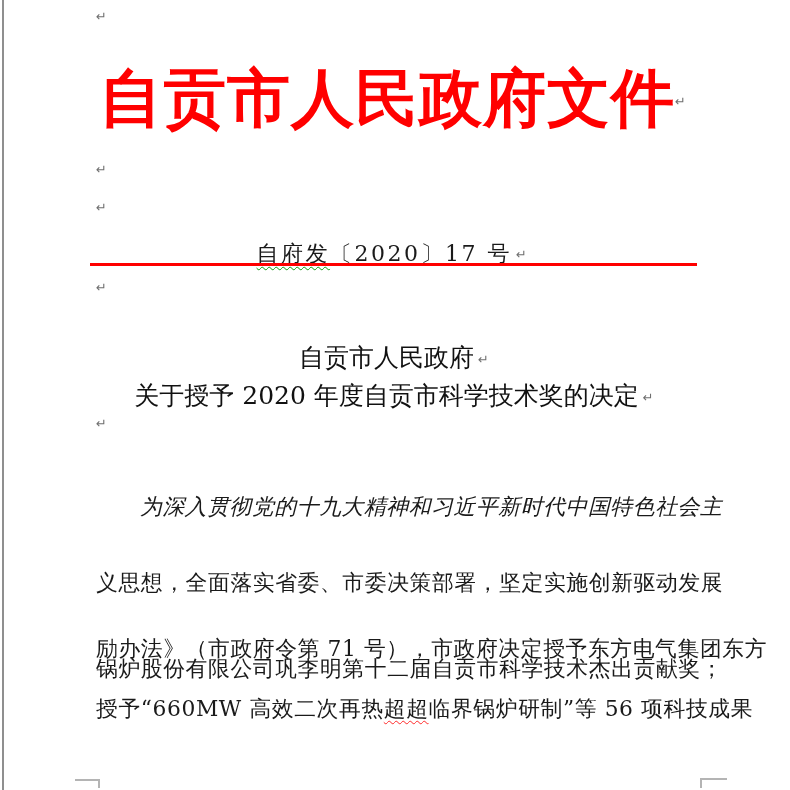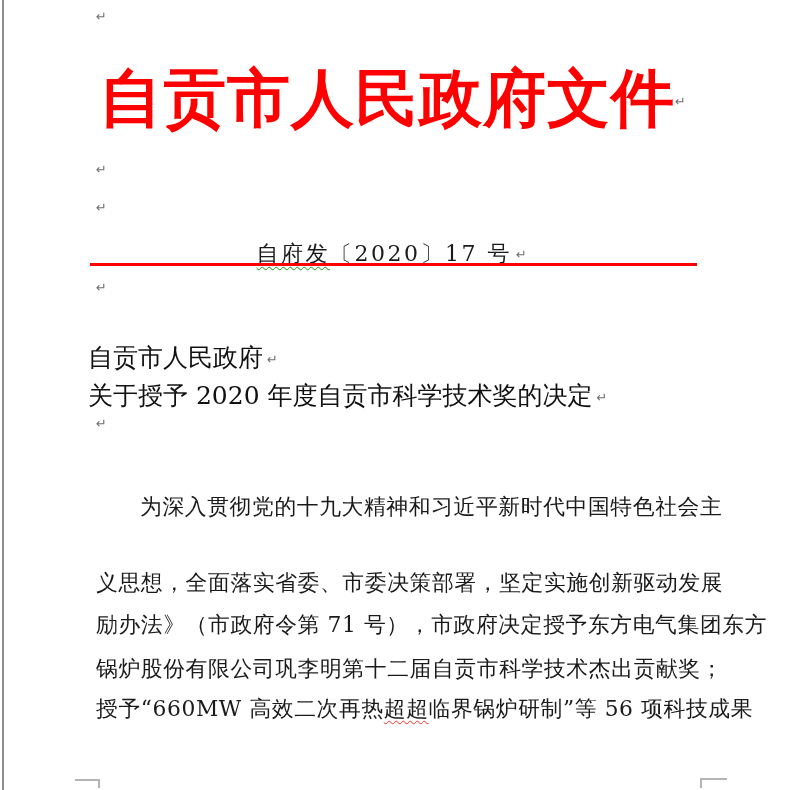--- a/index.html
+++ b/index.html
@@ -56,21 +56,21 @@
     text-decoration-color:#ff2a2a;
     text-decoration-thickness:1px;
     text-underline-offset:4px;
   }
   .red-rule{
     position:absolute;left:90px;top:263px;width:607px;height:3px;
     background:#ff0000;
   }
   .doc-title{
     position:absolute;left:88px;width:612px;
-    text-align:left;
+    text-align:center;
     font-size:25px;
     line-height:30px;
     white-space:nowrap;
     color:#111;
   }
   .title-1{top:343px;}
   .title-2{top:381px;}
   .salutation{
     position:absolute;left:96px;top:448px;width:640px;
     font-size:21.8px;
@@ -78,24 +78,24 @@
     line-height:26px;
     white-space:nowrap;
   }
   .body-line{
     position:absolute;left:96px;width:640px;
     font-size:21.8px;
     letter-spacing:0.6px;
     line-height:26px;
     white-space:nowrap;
   }
-  .bl-0{top:494px;padding-left:44px;}
+  .bl-0{top:494px;padding-left:44px;font-style:italic;}
   .bl-1{top:534px;margin-top:36px;}
   .bl-2{top:575px;}
-  .bl-3{top:612px;}
+  .bl-3{top:636px;}
   .bl-4{top:656px;}
   .bl-5{top:696px;}
   .bl-6{top:737px;}
   .crop-mark{
     position:absolute;
   }
   .crop-bl{
     left:75px;top:779px;width:23px;height:7px;
     border-top:2px solid #b4b4b4;
     border-right:2px solid #b4b4b4;

